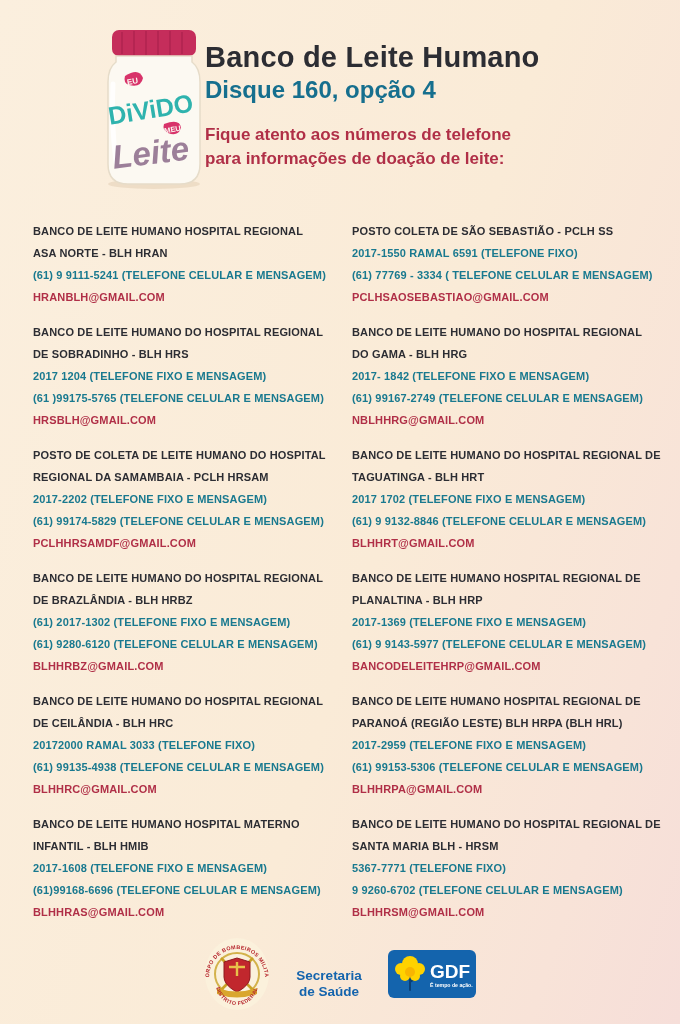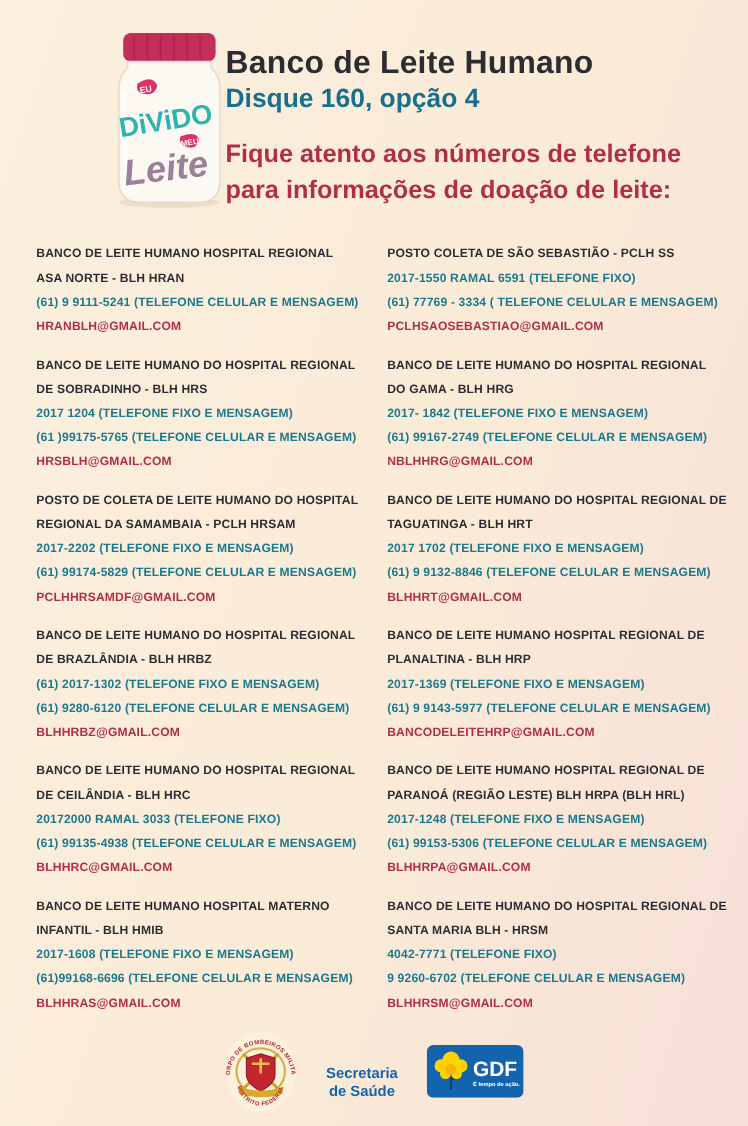--- a/index.html
+++ b/index.html
@@ -16,21 +16,21 @@
   .jar{position:absolute;left:92px;top:24px;width:124px;height:166px;}
   .head-block{position:absolute;left:205px;top:42px;width:430px;}
   .title{
     margin:0;font-size:29px;font-weight:800;color:#2C2D33;
     letter-spacing:.2px;line-height:1.1;
   }
   .subtitle{
     margin:3px 0 0 0;font-size:24px;font-weight:800;color:#166F8E;line-height:1.1;
   }
   .note{
-    margin:20px 0 0 0;font-size:23px;font-weight:800;color:#B02F47;
+    margin:20px 0 0 0;font-size:17px;font-weight:800;color:#B02F47;
     line-height:1.42;white-space:pre-line;
   }
   
   .content{position:absolute;left:33px;top:220px;right:18px;display:flex;}
   .col{display:flex;flex-direction:column;}
   .col.left{width:319px;}
   .col.right{flex:1;}
   .entry{margin-bottom:13px;}
   .entry div{font-size:11px;font-weight:700;line-height:22px;letter-spacing:.15px;}
   .fname{color:#2C2D33;white-space:pre-line;}
@@ -179,31 +179,31 @@
             <div class="phone">2017-1369 (TELEFONE FIXO E MENSAGEM)</div>
             <div class="phone">(61) 9 9143-5977 (TELEFONE CELULAR E MENSAGEM)</div>
           </div>
       <div class="email">BANCODELEITEHRP@GMAIL.COM</div>
     </div>
 
     <div class="entry">
       <div class="fname">BANCO DE LEITE HUMANO HOSPITAL REGIONAL DE
 PARANOÁ (REGIÃO LESTE) BLH HRPA (BLH HRL)</div>
       <div>
-            <div class="phone">2017-1248 (TELEFONE FIXO E MENSAGEM)</div>
+            <div class="phone">2017-2959 (TELEFONE FIXO E MENSAGEM)</div>
             <div class="phone">(61) 99153-5306 (TELEFONE CELULAR E MENSAGEM)</div>
           </div>
       <div class="email">BLHHRPA@GMAIL.COM</div>
     </div>
 
     <div class="entry">
       <div class="fname">BANCO DE LEITE HUMANO DO HOSPITAL REGIONAL DE
 SANTA MARIA BLH - HRSM</div>
       <div>
-            <div class="phone">4042-7771 (TELEFONE FIXO)</div>
+            <div class="phone">5367-7771 (TELEFONE FIXO)</div>
             <div class="phone">9 9260-6702 (TELEFONE CELULAR E MENSAGEM)</div>
           </div>
       <div class="email">BLHHRSM@GMAIL.COM</div>
     </div>
   </div>
   </div>
 
   <div class="footer">
 
     <svg width="66" height="76" viewBox="0 0 66 76">

